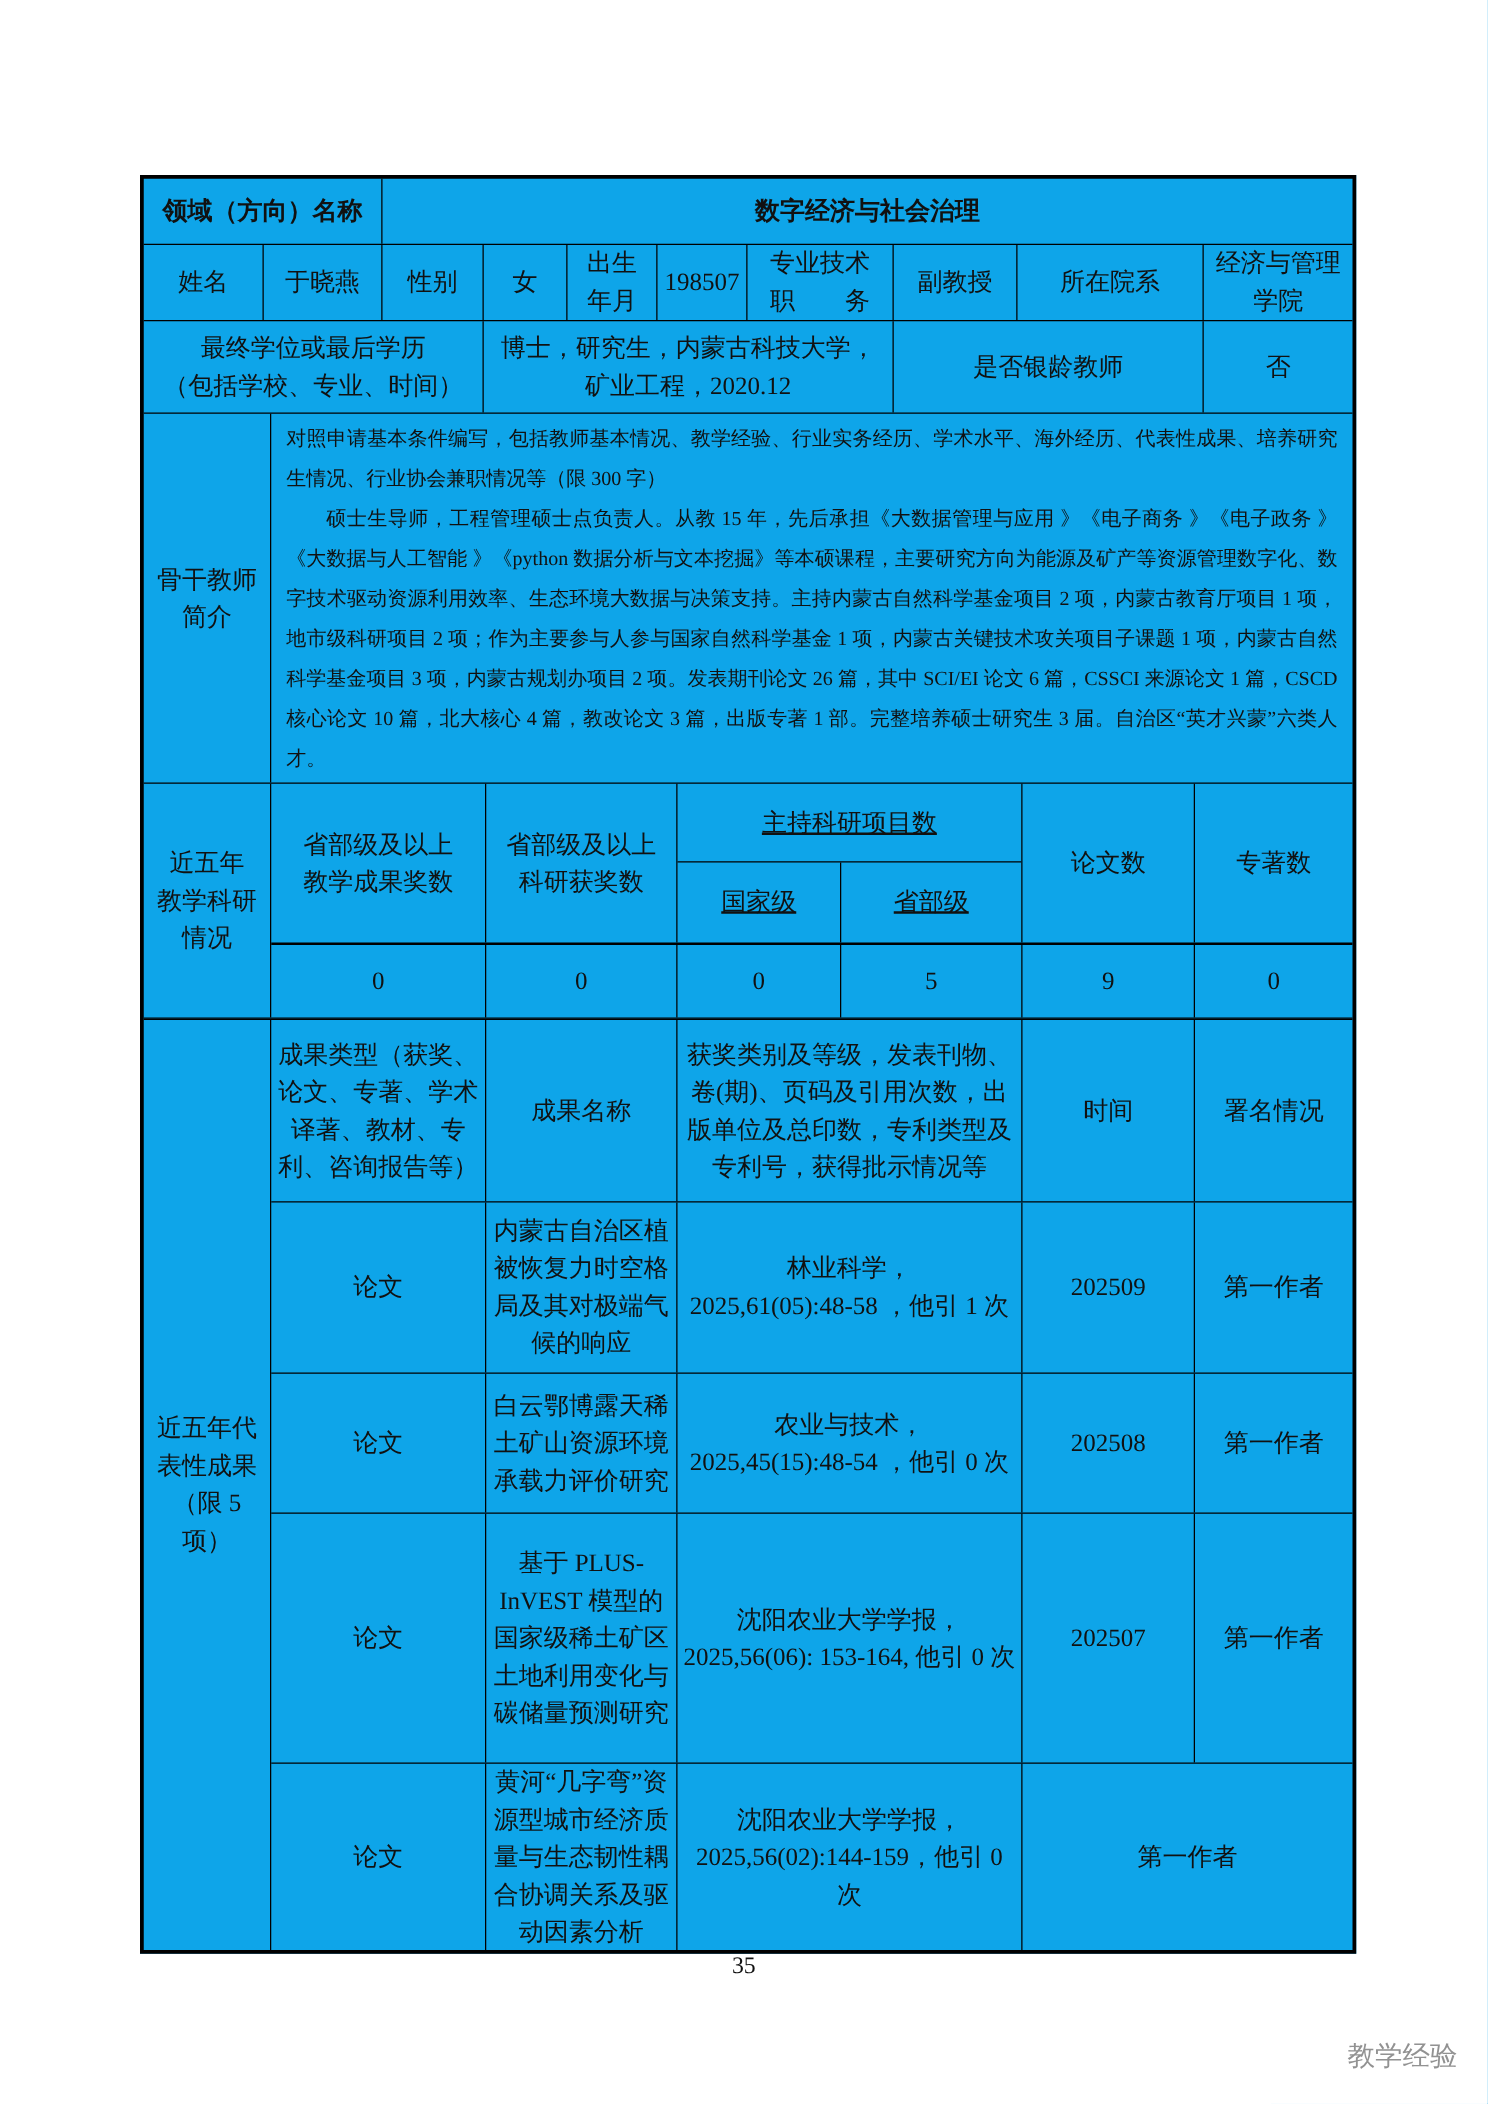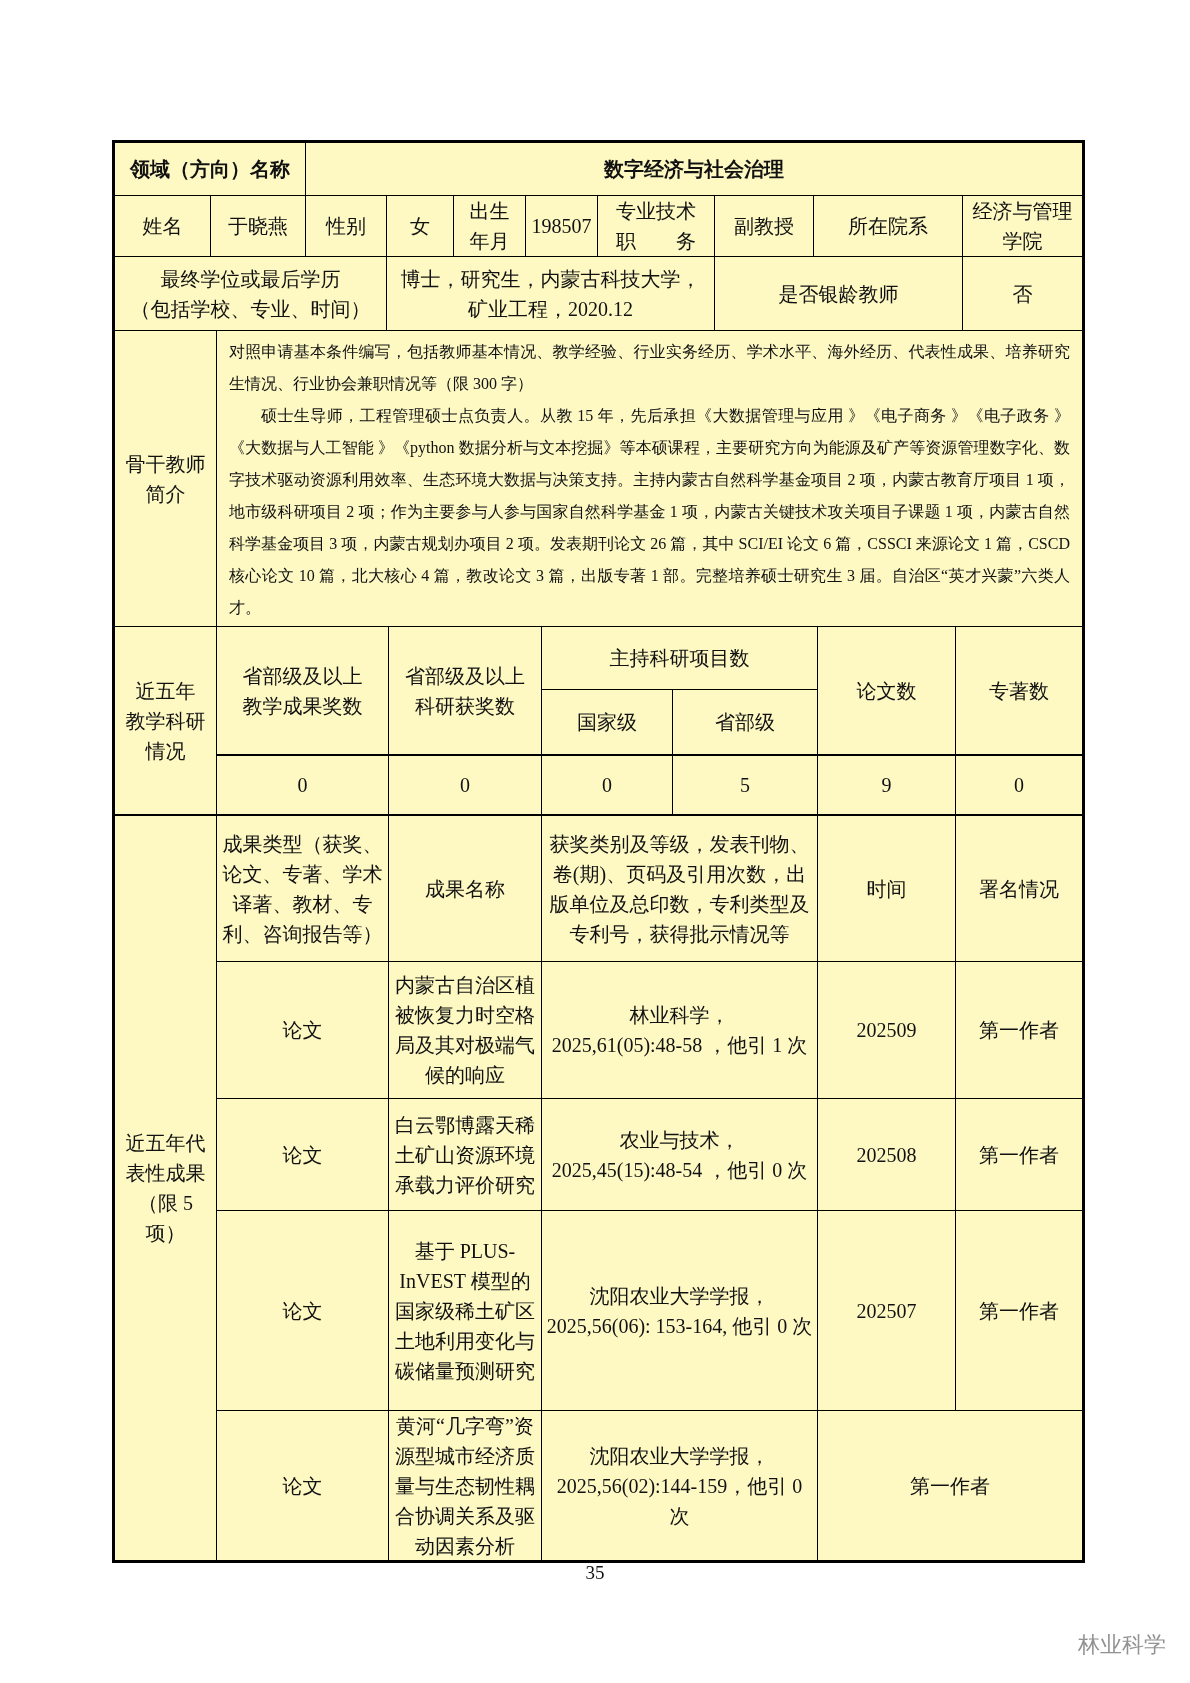--- a/index.html
+++ b/index.html
@@ -10,21 +10,21 @@
     font-family:"Liberation Serif","DejaVu Serif",serif;
     color:#111;
     overflow:hidden;
   }
   .form-table{
     position:absolute;
     left:112px;top:140px;
     width:973px;
     border:3px solid #000;
     box-sizing:border-box;
-    background:#fef9c3;
+    background:#0ea5e9;
   }
   .row{display:flex;border-bottom:1px solid #000;}
   .row:last-child{border-bottom:none;}
   .cell{
     box-sizing:border-box;
     border-right:1px solid #000;
     display:flex;align-items:center;justify-content:center;
     text-align:center;
     font-size:20px;
     line-height:30px;
@@ -49,21 +49,21 @@
     flex:1;box-sizing:border-box;
     padding:5px 12px 4px 12px;
     font-size:16px;line-height:32px;
     text-align:justify;
   }
   .intro-body p{margin:0;}
   .intro-body p.indent{text-indent:2em;}
   
   .section-right{flex:1;display:flex;flex-direction:column;}
   .stats-header{display:flex;border-bottom:2px solid #000;height:127px;}
-  .proj{display:flex;flex-direction:column;border-right:1px solid #000;box-sizing:border-box;}
+  .proj{display:flex;flex-direction:column;border-right:1px solid #000;box-sizing:border-box;text-decoration:underline;}
   .proj-title{height:63px;border-bottom:1px solid #000;display:flex;align-items:center;justify-content:center;font-size:20px;box-sizing:border-box;}
   .proj-sub{display:flex;flex:1;}
   .proj .cell{border-right:1px solid #000;}
   .proj .cell:last-child{border-right:none;}
   .stats-values{display:flex;height:58px;}
   
   .ach-header{display:flex;height:145px;border-bottom:1px solid #000;}
   .ach-row{display:flex;border-bottom:1px solid #000;}
   .ach-row:last-child{border-bottom:none;}
   .h136{height:136px;} .h111{height:111px;} .h199{height:199px;} .h149{height:149px;}
@@ -200,14 +200,14 @@
           <div class="cell w4">沈阳农业大学学报，
 2025,56(02):144-159，他引 0 次</div>
           <div class="cell flex1">第一作者</div>
         </div>
       </div>
     </div>
 
   </div>
 
   <div class="footer-num">35</div>
-  <div class="watermark">林业科学</div>
+  <div class="watermark">教学经验</div>
 </div>
 
 </body></html>

